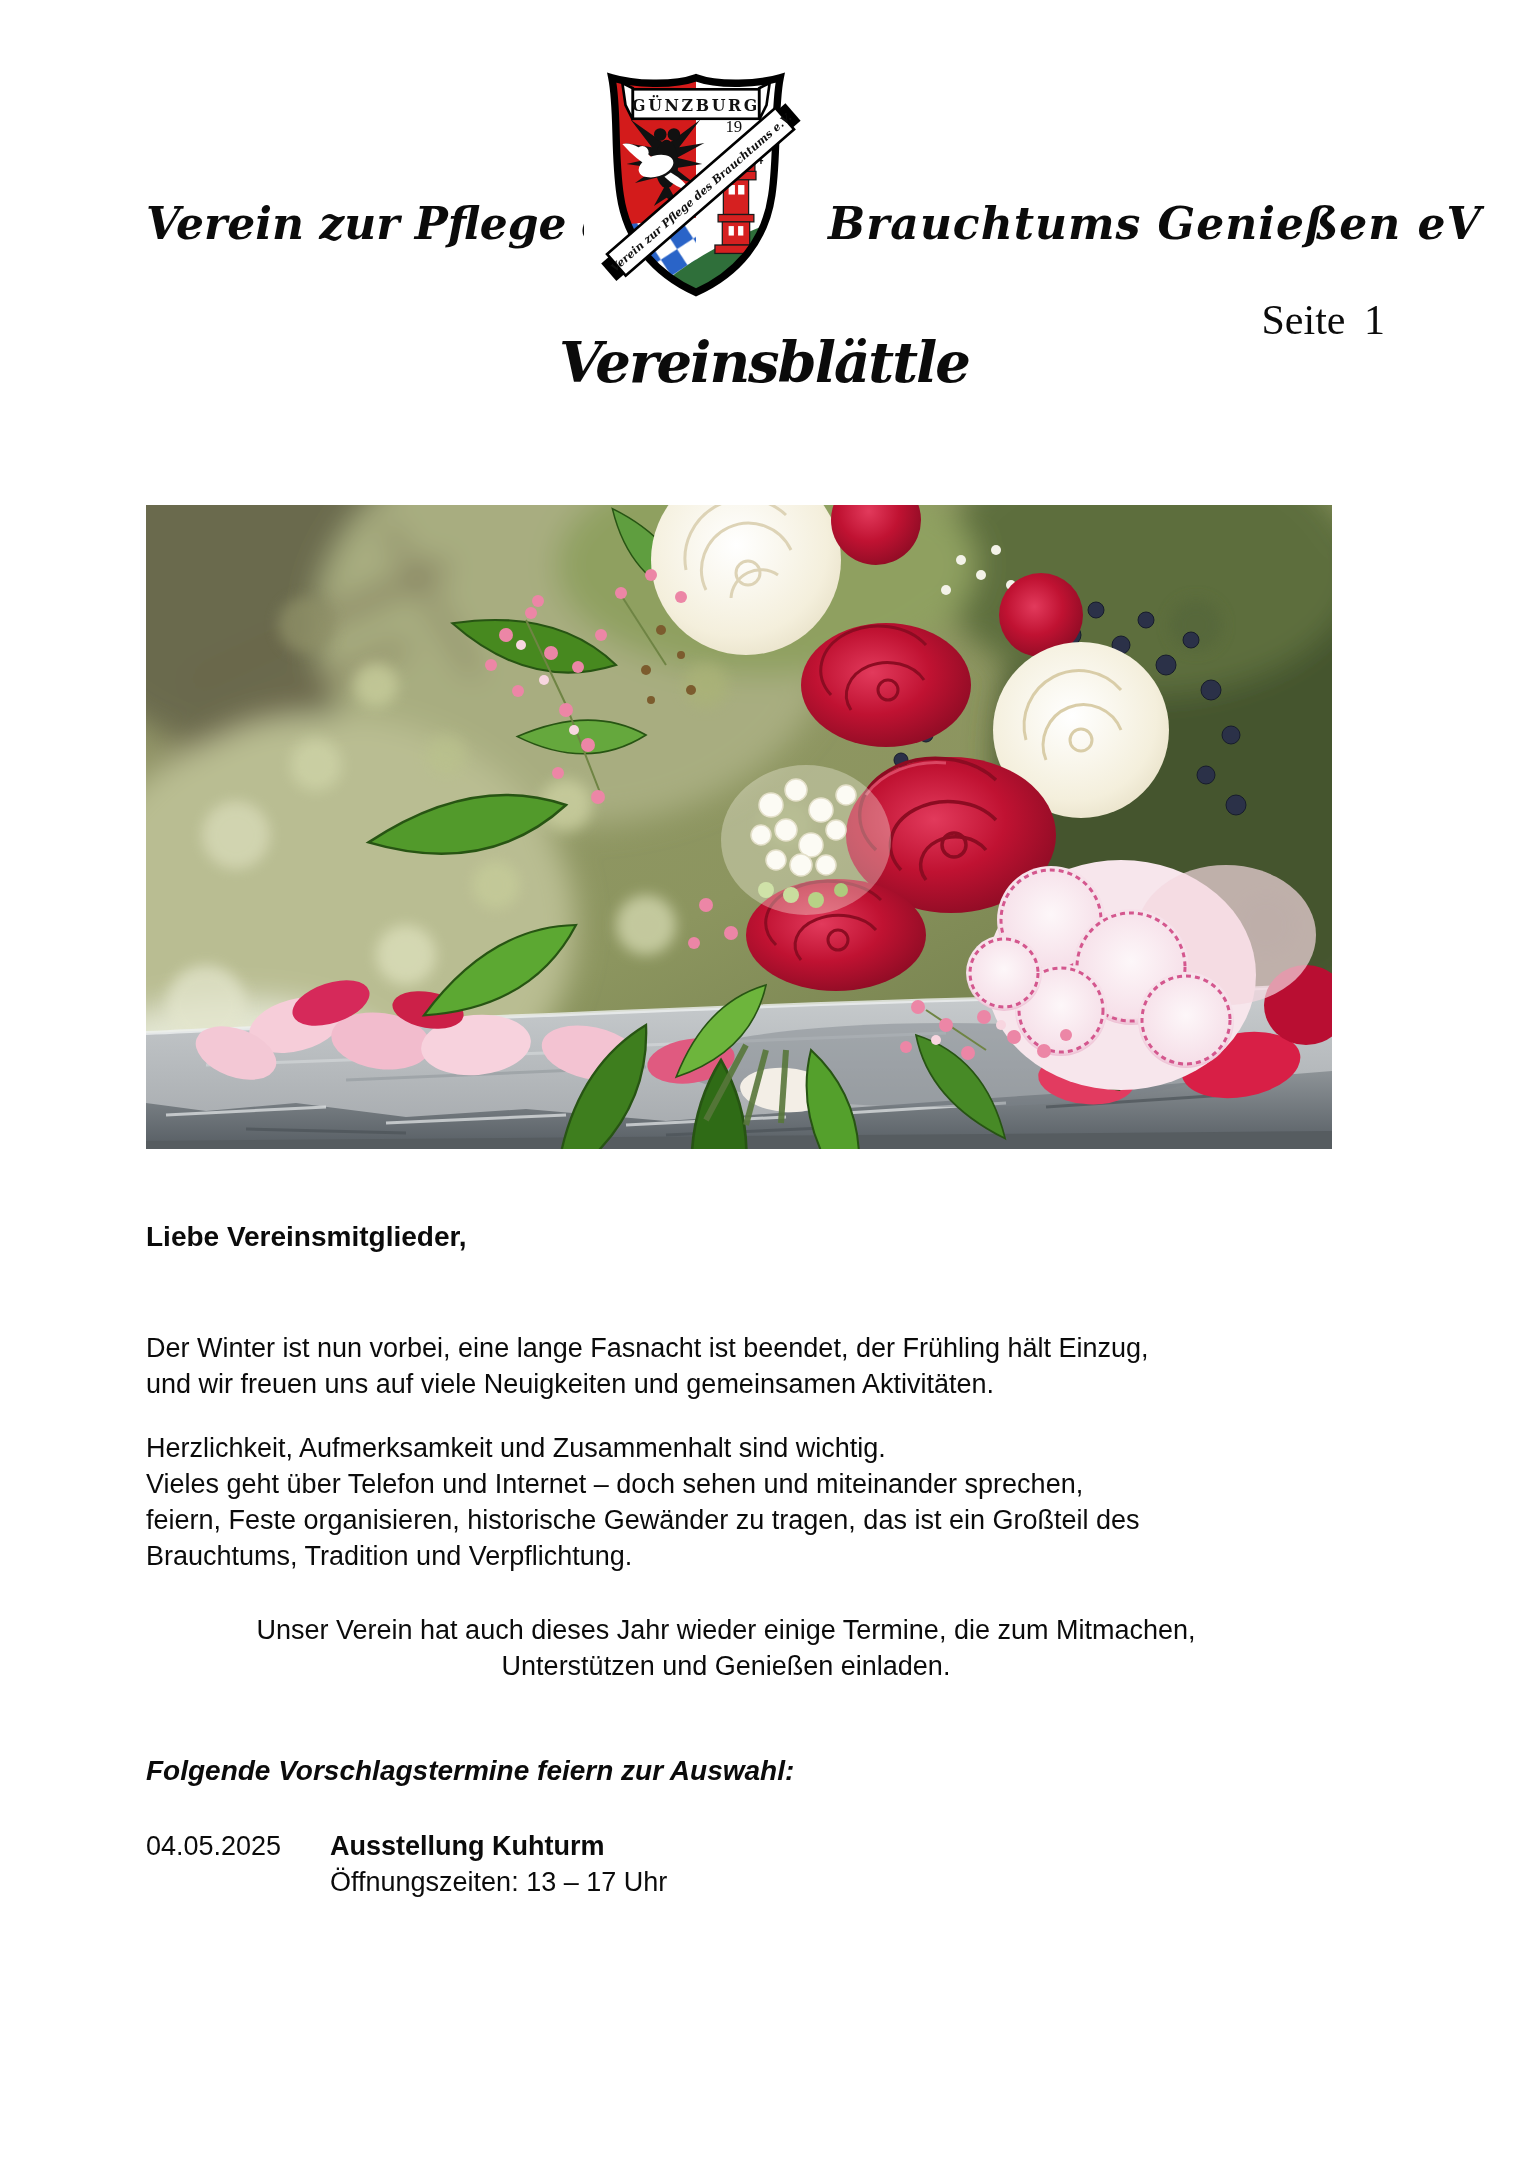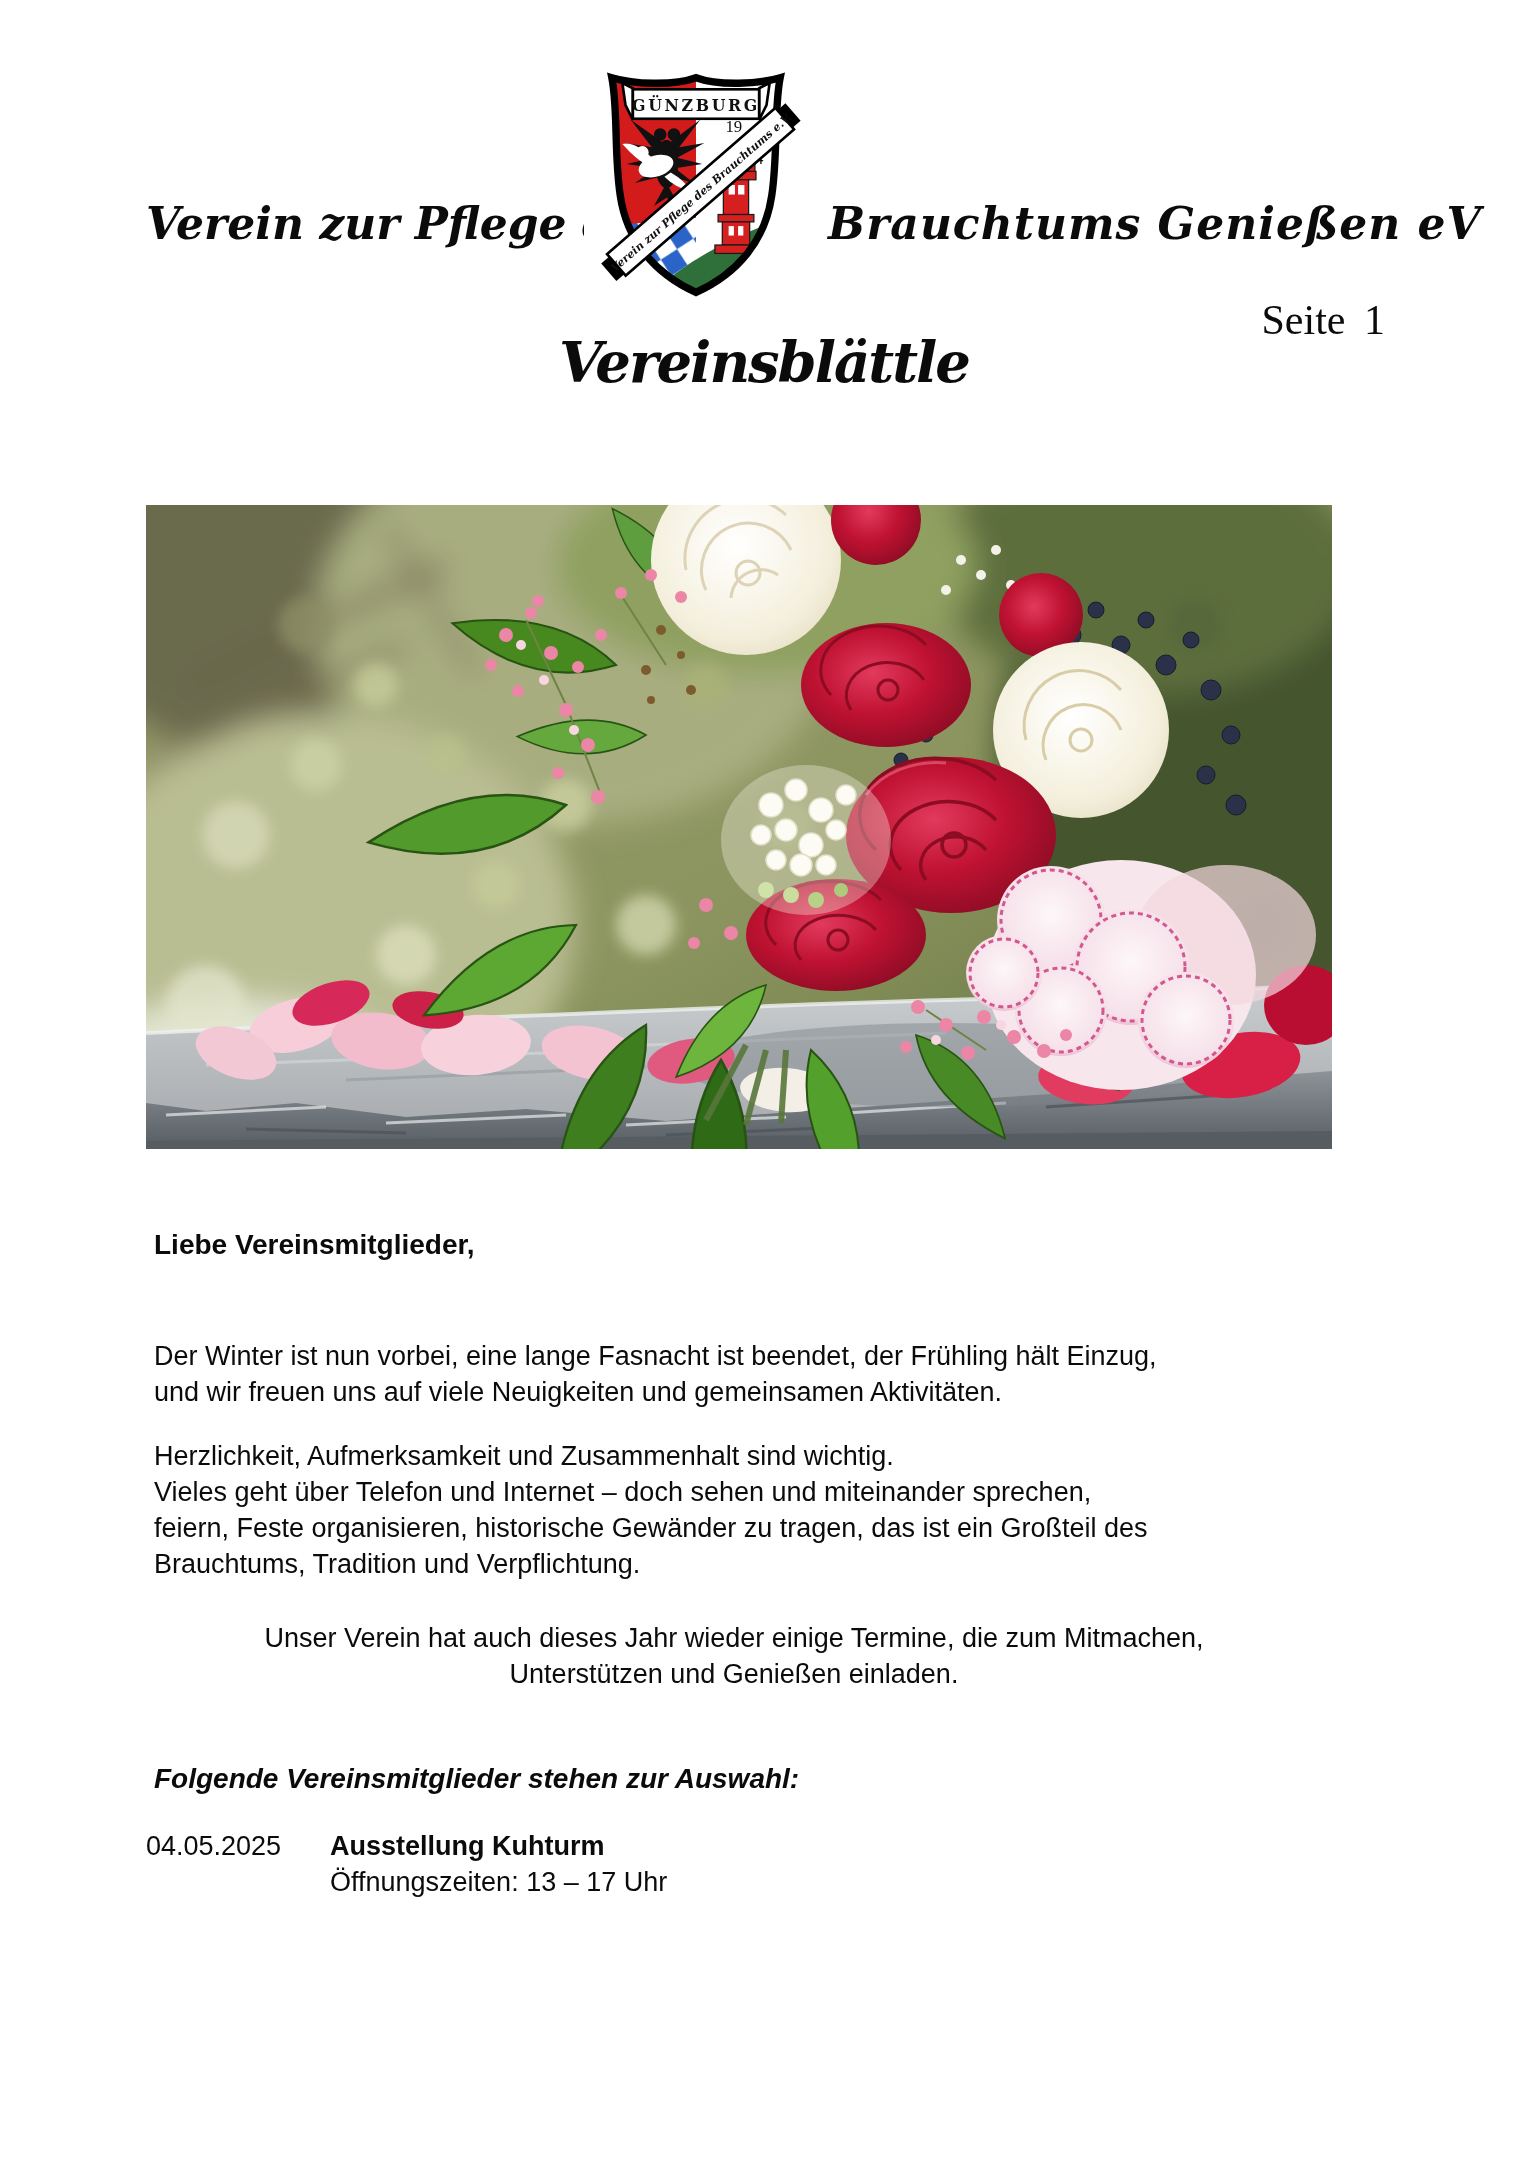--- a/index.html
+++ b/index.html
@@ -31,21 +31,21 @@
     font-family:"DejaVu Serif",serif;font-style:italic;font-weight:bold;
     font-size:56px;line-height:1.15;letter-spacing:-2px;
   }
   
   .photo{
     position:absolute;left:146px;top:505px;width:1186px;height:644px;
     overflow:hidden;
   }
   .photo svg{display:block;width:1186px;height:644px;}
   
-  .bodytext{position:absolute;left:146px;width:1160px;margin:8px;
+  .bodytext{position:absolute;left:146px;width:1160px;margin:0;
     font-size:27px;line-height:36px;white-space:pre-line;}
   .salutation{top:1219px;font-weight:bold;font-size:28px;}
   .p1{top:1330px;}
   .p2{top:1430px;}
   .p3{top:1612px;text-align:center;}
   .proposal{top:1753px;font-weight:bold;font-style:italic;font-size:28px;}
   
   .schedule-row{position:absolute;left:146px;top:1828px;display:flex;font-size:27px;line-height:36px;}
   .schedule-date{width:184px;flex:0 0 184px;}
   .event-title{font-weight:bold;}
@@ -415,21 +415,21 @@
 
   <p class="bodytext salutation">Liebe Vereinsmitglieder,</p>
   <p class="bodytext p2">Herzlichkeit, Aufmerksamkeit und Zusammenhalt sind wichtig.
 Vieles geht über Telefon und Internet – doch sehen und miteinander sprechen,
 feiern, Feste organisieren, historische Gewänder zu tragen, das ist ein Großteil des
 Brauchtums, Tradition und Verpflichtung.</p>
   <p class="bodytext p1">Der Winter ist nun vorbei, eine lange Fasnacht ist beendet, der Frühling hält Einzug,
 und wir freuen uns auf viele Neuigkeiten und gemeinsamen Aktivitäten.</p>
   <p class="bodytext p3">Unser Verein hat auch dieses Jahr wieder einige Termine, die zum Mitmachen,
 Unterstützen und Genießen einladen.</p>
-  <p class="bodytext proposal">Folgende Vereinsmitglieder stehen zur Auswahl:</p>
+  <p class="bodytext proposal">Folgende Vorschlagstermine feiern zur Auswahl:</p>
 
   <div class="schedule-row">
     <span class="schedule-date">04.05.2025</span>
     <span class="schedule-event">
       <span class="event-title" style="display:block">Ausstellung Kuhturm</span>
       <span class="event-details" style="display:block">Öffnungszeiten: 13 – 17 Uhr</span>
     </span>
   </div>
 
 </div>

